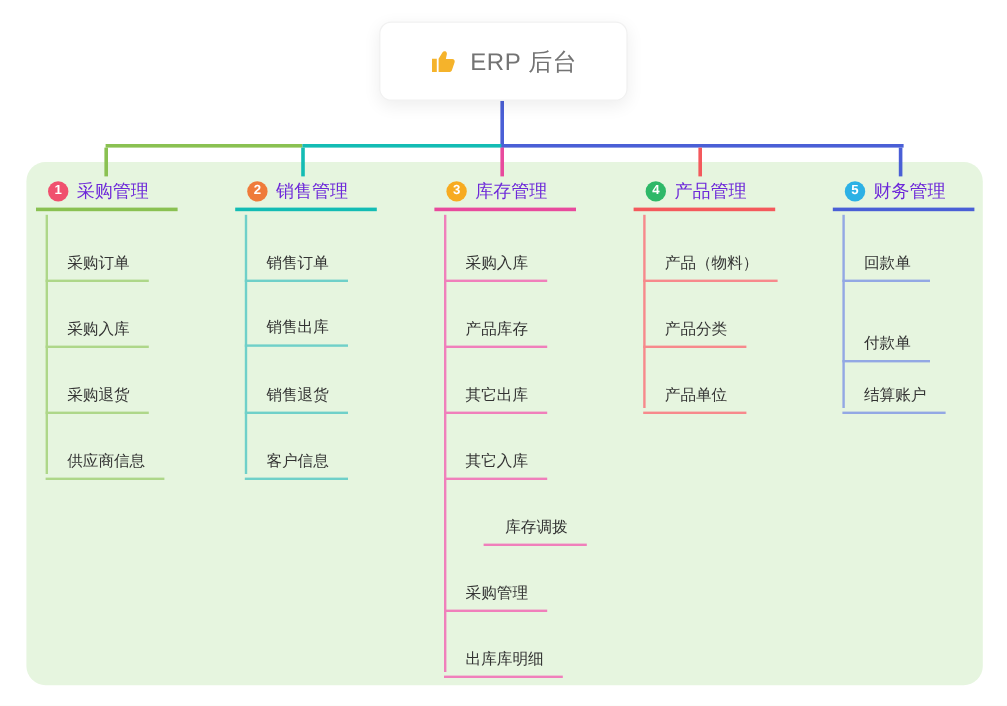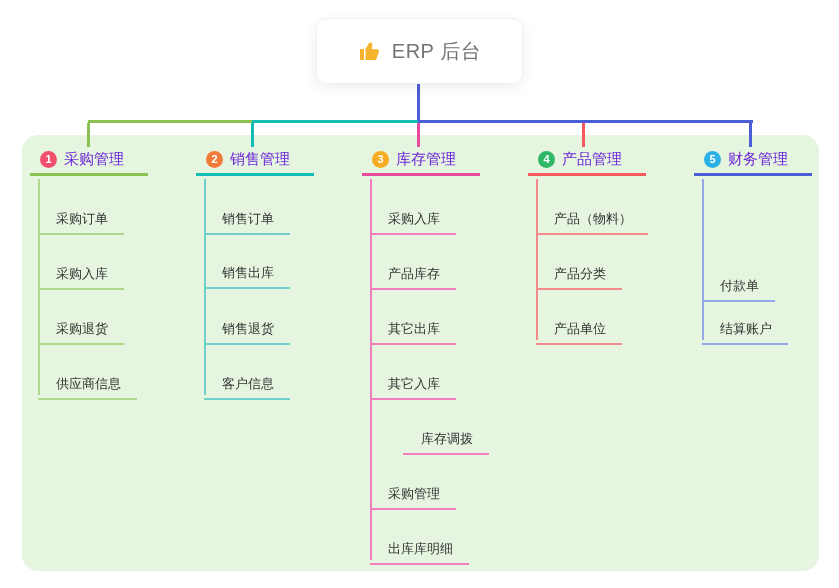--- a/index.html
+++ b/index.html
@@ -133,20 +133,23 @@
       <div class="leaf" style="left: 536px; top: 253px; border-bottom-color: rgb(247, 137, 140);">
         <span>产品分类</span>
       </div>
       <div class="leaf" style="left: 536px; top: 308px; border-bottom-color: rgb(247, 137, 140);">
         <span>产品单位</span>
       </div>
       <div class="branch-header" style="left: 694px; top: 146px; border-bottom-color: rgb(74, 95, 214);">
         <span class="badge" style="background: rgb(44, 177, 229);">5</span>
         <span class="branch-label">财务管理</span>
       </div>
+      <div class="leaf" style="left: 702px; top: 198px; border-bottom-color: rgb(147, 168, 228);">
+        <span>回款单</span>
+      </div>
       <div class="leaf" style="left: 702px; top: 265px; border-bottom-color: rgb(147, 168, 228);">
         <span>付款单</span>
       </div>
       <div class="leaf" style="left: 702px; top: 308px; border-bottom-color: rgb(147, 168, 228);">
         <span>结算账户</span>
       </div>
     </div>
   <div class="root-card">
     <span class="root-icon">
       <svg width="24" height="24" viewBox="0 0 24 24">

